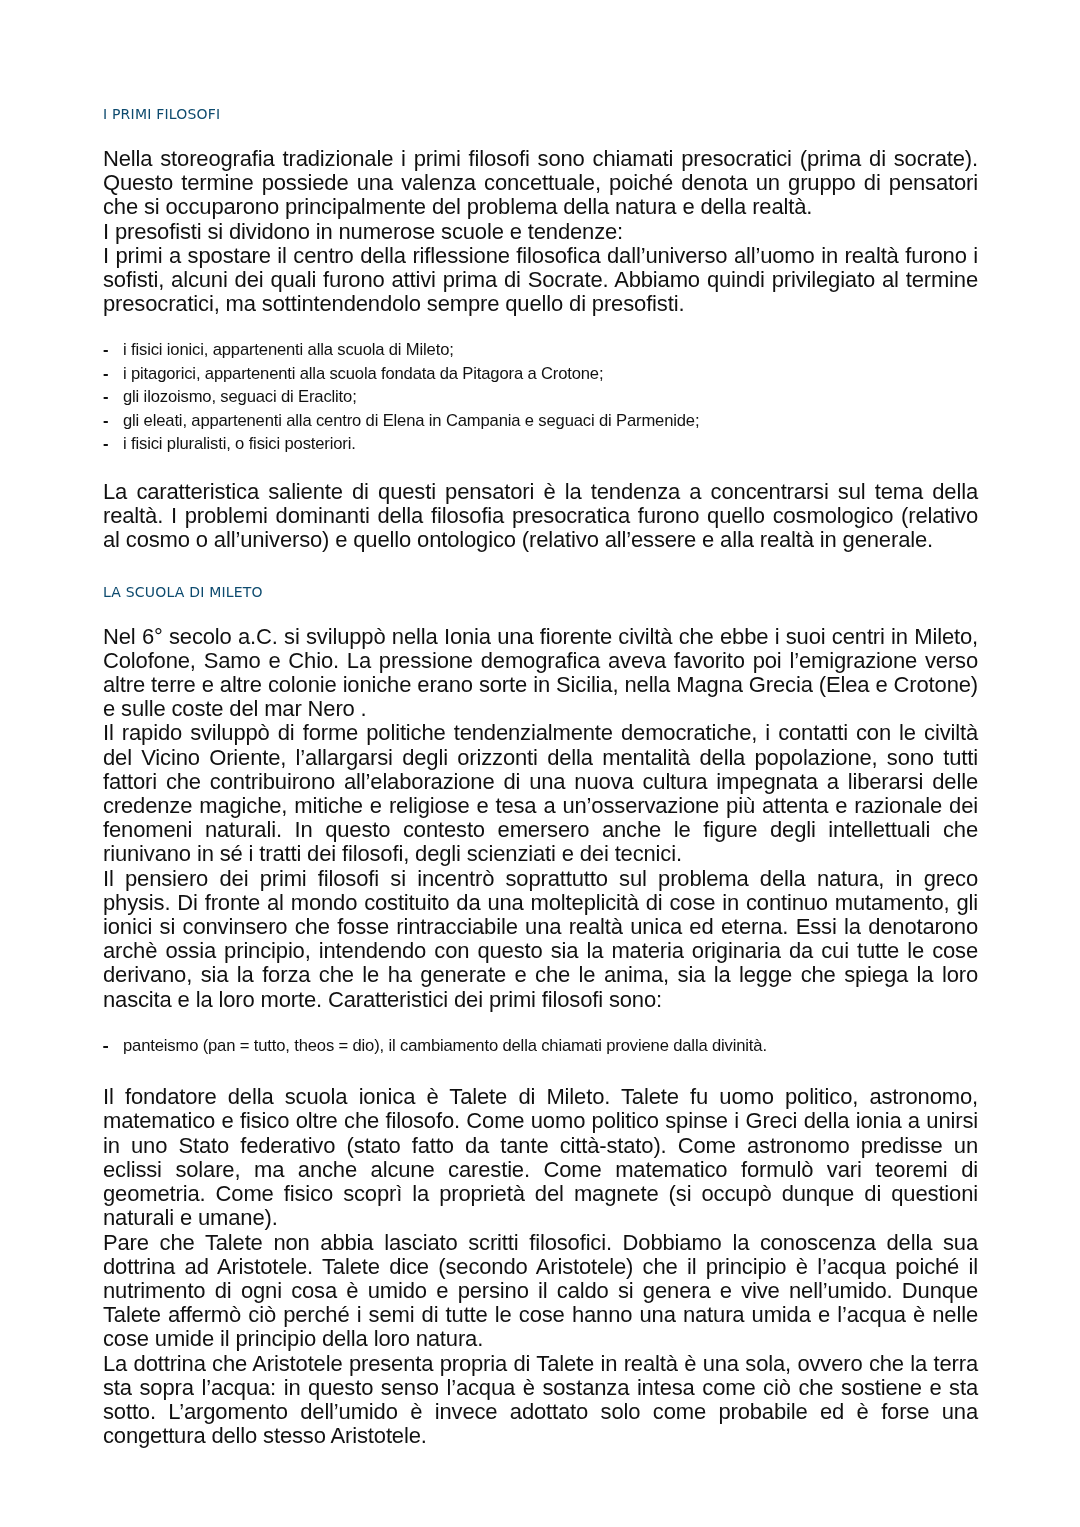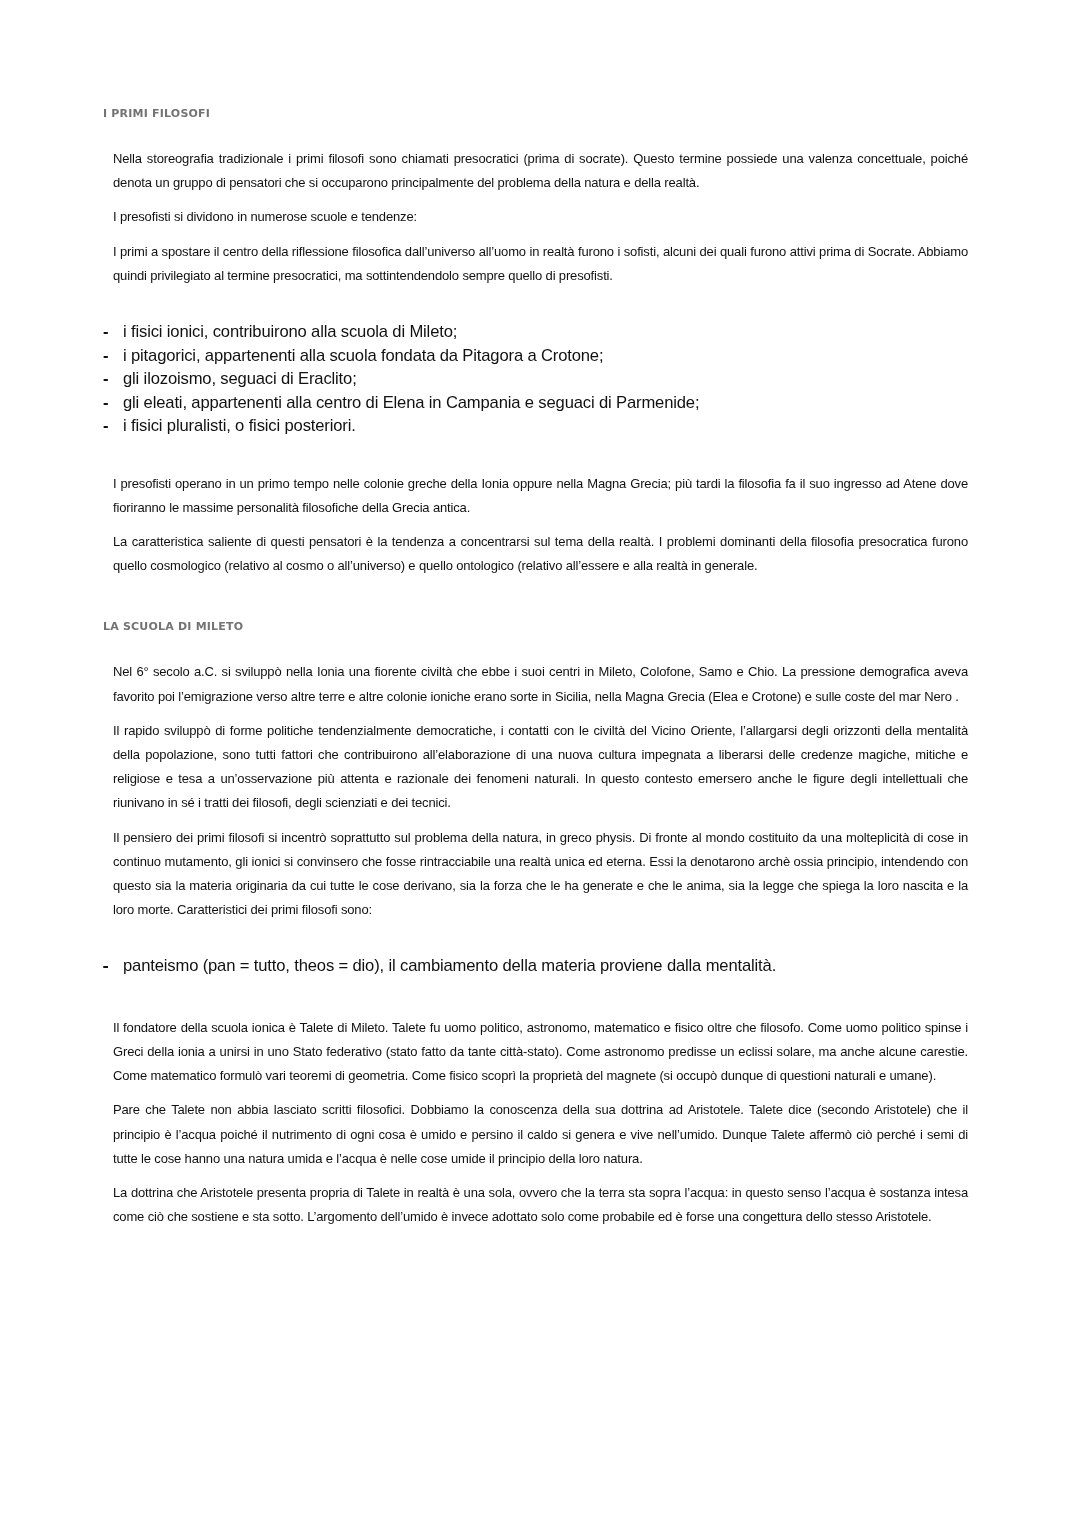--- a/index.html
+++ b/index.html
@@ -16,30 +16,30 @@
       font-family: "Liberation Sans", sans-serif;
     }
     .page {
       position: absolute;
       left: 103px;
       top: 103px;
       width: 875px;
     }
     h2.section-title {
       font-family: "DejaVu Sans", sans-serif;
-      font-weight: bold;
-      font-size: 11px;
+      font-weight: normal;
+      font-size: 14px;
       letter-spacing: 0.2px;
       margin: 0 0 22px 0;
       line-height: 22px;
-      color: #737373;
+      color: #0c4a6e;
     }
     p.body-text {
-      margin: 10px;
-      font-size: 13px;
+      margin: 0;
+      font-size: 22px;
       line-height: 24.2px;
       text-align: justify;
       font-stretch: condensed;
       letter-spacing: -0.15px;
     }
     ul.dash-list {
       list-style: none;
       margin: 0;
       padding: 0;
     }
@@ -65,43 +65,42 @@
 
 <div class="page">
 
   <section>
     <h2 class="section-title">I PRIMI FILOSOFI</h2>
     <p class="body-text">Nella storeografia tradizionale i primi filosofi sono chiamati presocratici (prima di socrate). Questo termine possiede una valenza concettuale, poiché denota un gruppo di pensatori che si occuparono principalmente del problema della natura e della realtà.</p>
     <p class="body-text">I presofisti si dividono in numerose scuole e tendenze:</p>
     <p class="body-text">I primi a spostare il centro della riflessione filosofica dall’universo all’uomo in realtà furono i sofisti, alcuni dei quali furono attivi prima di Socrate. Abbiamo quindi privilegiato al termine presocratici, ma sottintendendolo sempre quello di presofisti.</p>
     <div class="gap-sm"></div>
     <ul class="dash-list">
-      <li><span class="dash">-</span><span>i fisici ionici, contribuirono alla scuola di Mileto;</span></li>
+      <li><span class="dash">-</span><span>i fisici ionici, appartenenti alla scuola di Mileto;</span></li>
       <li><span class="dash">-</span><span>i pitagorici, appartenenti alla scuola fondata da Pitagora a Crotone;</span></li>
       <li><span class="dash">-</span><span>gli ilozoismo, seguaci di Eraclito;</span></li>
       <li><span class="dash">-</span><span>gli eleati, appartenenti alla centro di Elena in Campania e seguaci di Parmenide;</span></li>
       <li><span class="dash">-</span><span>i fisici pluralisti, o fisici posteriori.</span></li>
     </ul>
     <div class="gap-md"></div>
-    <p class="body-text">I presofisti operano in un primo tempo nelle colonie greche della Ionia oppure nella Magna Grecia; più tardi la filosofia fa il suo ingresso ad Atene dove fioriranno le massime personalità filosofiche della Grecia antica.</p>
     <p class="body-text">La caratteristica saliente di questi pensatori è la tendenza a concentrarsi sul tema della realtà. I problemi dominanti della filosofia presocratica furono quello cosmologico (relativo al cosmo o all’universo) e quello ontologico (relativo all’essere e alla realtà in generale.</p>
   </section>
 
   <div class="gap-lg"></div>
 
   <section>
     <h2 class="section-title">LA SCUOLA DI MILETO</h2>
     <p class="body-text">Nel 6° secolo a.C. si sviluppò nella Ionia una fiorente civiltà che ebbe i suoi centri in Mileto, Colofone, Samo e Chio. La pressione demografica aveva favorito poi l’emigrazione verso altre terre e altre colonie ioniche erano sorte in Sicilia, nella Magna Grecia (Elea e Crotone) e sulle coste del mar Nero .</p>
     <p class="body-text">Il rapido sviluppò di forme politiche tendenzialmente democratiche, i contatti con le civiltà del Vicino Oriente, l’allargarsi degli orizzonti della mentalità della popolazione, sono tutti fattori che contribuirono all’elaborazione di una nuova cultura impegnata a liberarsi delle credenze magiche, mitiche e religiose e tesa a un’osservazione più attenta e razionale dei fenomeni naturali. In questo contesto emersero anche le figure degli intellettuali che riunivano in sé i tratti dei filosofi, degli scienziati e dei tecnici.</p>
     <p class="body-text">Il pensiero dei primi filosofi si incentrò soprattutto sul problema della natura, in greco physis. Di fronte al mondo costituito da una molteplicità di cose in continuo mutamento, gli ionici si convinsero che fosse rintracciabile una realtà unica ed eterna. Essi la denotarono archè ossia principio, intendendo con questo sia la materia originaria da cui tutte le cose derivano, sia la forza che le ha generate e che le anima, sia la legge che spiega la loro nascita e la loro morte. Caratteristici dei primi filosofi sono:</p>
     <div class="gap-sm"></div>
     <ul class="dash-list">
       <li><span class="dash">-</span></li>
       <li><span class="dash">-</span></li>
-      <li><span class="dash">-</span><span>panteismo (pan = tutto, theos = dio), il cambiamento della materia proviene dalla mentalità.</span></li>
+      <li><span class="dash">-</span><span>panteismo (pan = tutto, theos = dio), il cambiamento della chiamati proviene dalla divinità.</span></li>
     </ul>
   </section>
 
   <div class="gap-lg"></div>
 
   <section>
     <p class="body-text">Il fondatore della scuola ionica è Talete di Mileto. Talete fu uomo politico, astronomo, matematico e fisico oltre che filosofo. Come uomo politico spinse i Greci della ionia a unirsi in uno Stato federativo (stato fatto da tante città-stato). Come astronomo predisse un eclissi solare, ma anche alcune carestie. Come matematico formulò vari teoremi di geometria. Come fisico scoprì la proprietà del magnete (si occupò dunque  di questioni naturali e umane).</p>
     <p class="body-text">Pare che Talete non abbia lasciato scritti filosofici. Dobbiamo la conoscenza della sua dottrina ad Aristotele. Talete dice (secondo Aristotele) che il principio è l’acqua poiché il nutrimento di ogni cosa è umido e persino il caldo si genera e vive nell’umido. Dunque Talete affermò ciò perché i semi di tutte le cose hanno una natura umida e l’acqua è nelle cose umide il principio della loro natura.</p>
     <p class="body-text">La dottrina che Aristotele presenta propria di Talete in realtà è una sola, ovvero che la terra sta sopra l’acqua: in questo senso l’acqua è sostanza intesa come ciò che sostiene e sta sotto. L’argomento dell’umido è invece adottato solo come probabile ed è forse una congettura dello stesso Aristotele.</p>
   </section>

